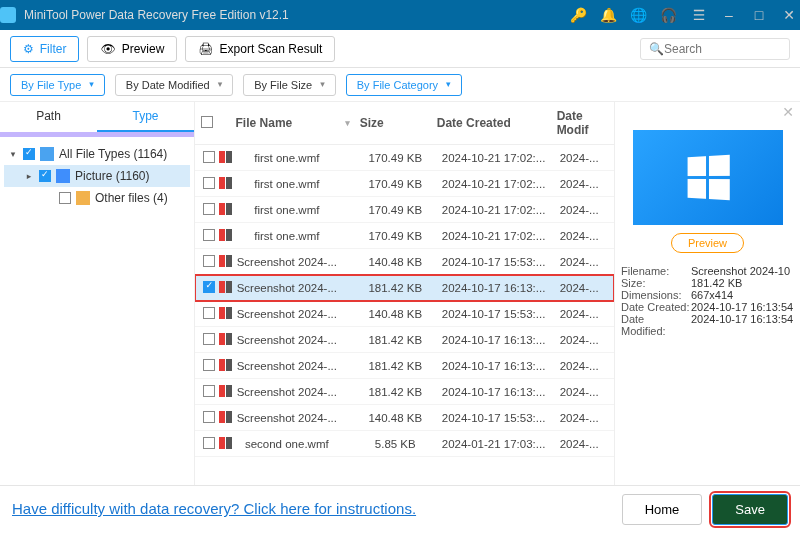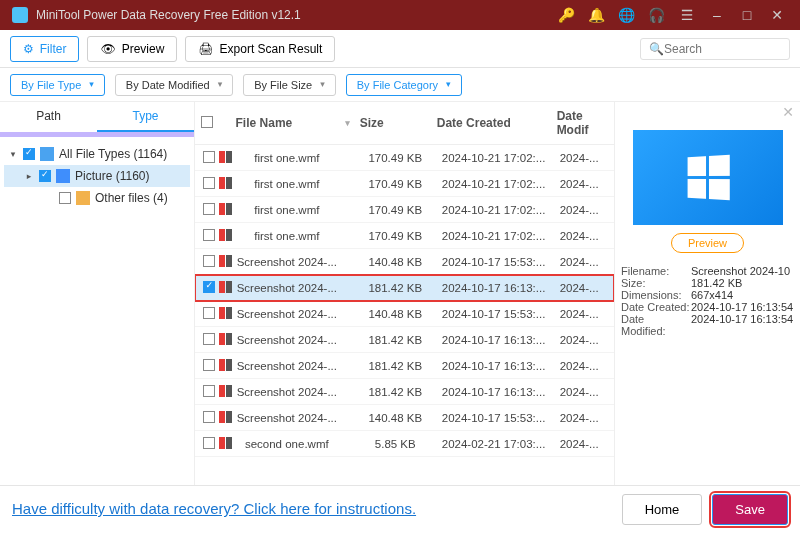--- a/index.html
+++ b/index.html
@@ -1,18 +1,18 @@
 <!DOCTYPE html>
 <html><head>
 <meta charset="utf-8">
 <style>
 * { margin: 0; padding: 0; box-sizing: border-box; font-family: "Segoe UI", Arial, sans-serif; }
 body { background: #e8e8e8; width: 800px; height: 533px; overflow: hidden; font-size: 12px; color: #333; }
 .window { width: 800px; height: 533px; background: #fff; display: flex; flex-direction: column; }
-.titlebar { height: 30px; background: #7f1d1d; color: #ddd; display: flex; align-items: center; padding: 0 12px; gap: 8px; }
+.titlebar { height: 30px; background: #0369a1; color: #ddd; display: flex; align-items: center; padding: 0 0; gap: 8px; }
 .titlebar .logo { width: 16px; height: 16px; background:#4fc3f7; border-radius:3px; display:inline-block; }
 .titlebar .title { font-size: 12px; flex:1; }
 .titlebar .ticon { width: 22px; text-align:center; color:#ccc; font-size:14px; cursor:pointer; }
 .titlebar .key { color:#f5c542; }
 
 .toolbar { height: 38px; display:flex; align-items:center; padding: 4px 10px; gap:8px; border-bottom:1px solid #e2e2e2;}
 .btn { border:1px solid #d0d0d0; background:#fff; padding:5px 12px; border-radius:3px; font-size:12px; cursor:pointer; display:inline-flex; align-items:center; gap:6px;}
 .btn.primary { border-color:#2196f3; color:#2196f3; background:#fff;}
 .toolbar .spacer { flex:1; }
 .searchbox { display:flex; align-items:center; border:1px solid #e0e0e0; border-radius:3px; padding:3px 8px; width:150px; color:#999;}
@@ -71,21 +71,21 @@
 .pvbtn { display:block; margin:0 auto 12px; border:1px solid #ff9800; color:#ff9800; background:#fff; padding:3px 16px; border-radius:12px; font-size:11px; cursor:pointer;}
 .meta { display:grid; grid-template-columns:70px 1fr; font-size:11px;}
 .meta .k { color:#555;}
 .meta .v { color:#333; white-space:nowrap; overflow:hidden;}
 
 .footer { height:48px; border-top:1px solid #e5e5e5; display:flex; align-items:center; padding:0 12px; gap:10px;}
 .footer .info { font-size:11.5px; line-height:1.5;}
 .footer .info a { color:#1976d2; text-decoration:underline; font-size:15px;}
 .footer .spacer { flex:1;}
 .fbtn { padding:7px 22px; border:1px solid #ccc; background:#fff; border-radius:3px; font-size:13px; cursor:pointer;}
-.fbtn.save { background:#be185d; border-color:#2196f3; color:#fff; outline:2px solid #e53935; outline-offset:1px;}
+.fbtn.save { background:#14532d; border-color:#2196f3; color:#fff; outline:2px solid #e53935; outline-offset:1px;}
 </style>
 </head>
 <body>
 <div class="window">
 
 <div class="titlebar">
   <span class="logo"></span>
   <span class="title">MiniTool Power Data Recovery Free Edition v12.1</span>
   <span class="ticon key">🔑</span>
   <span class="ticon">🔔</span>
@@ -309,21 +309,21 @@
           </div>
           <div class="row">
             <div class="col-cb"><span class="cb"></span></div>
             <div class="col-ic"><span class="fic">
                 <span class="a"></span>
                 <span class="b"></span>
               </span></div>
             <div class="col-name cell">second one.wmf</div>
             <span style="width:18px"></span>
             <div class="col-size cell">5.85 KB</div>
-            <div class="col-date cell">2024-02-21 17:03:...</div>
+            <div class="col-date cell">2024-01-21 17:03:...</div>
             <div class="col-mod cell">2024-...</div>
           </div>
         </div>
   </div>
 
   <div class="preview">
     <span class="close">✕</span>
     <div class="thumb">
       <div class="winlogo">
             <div></div>

